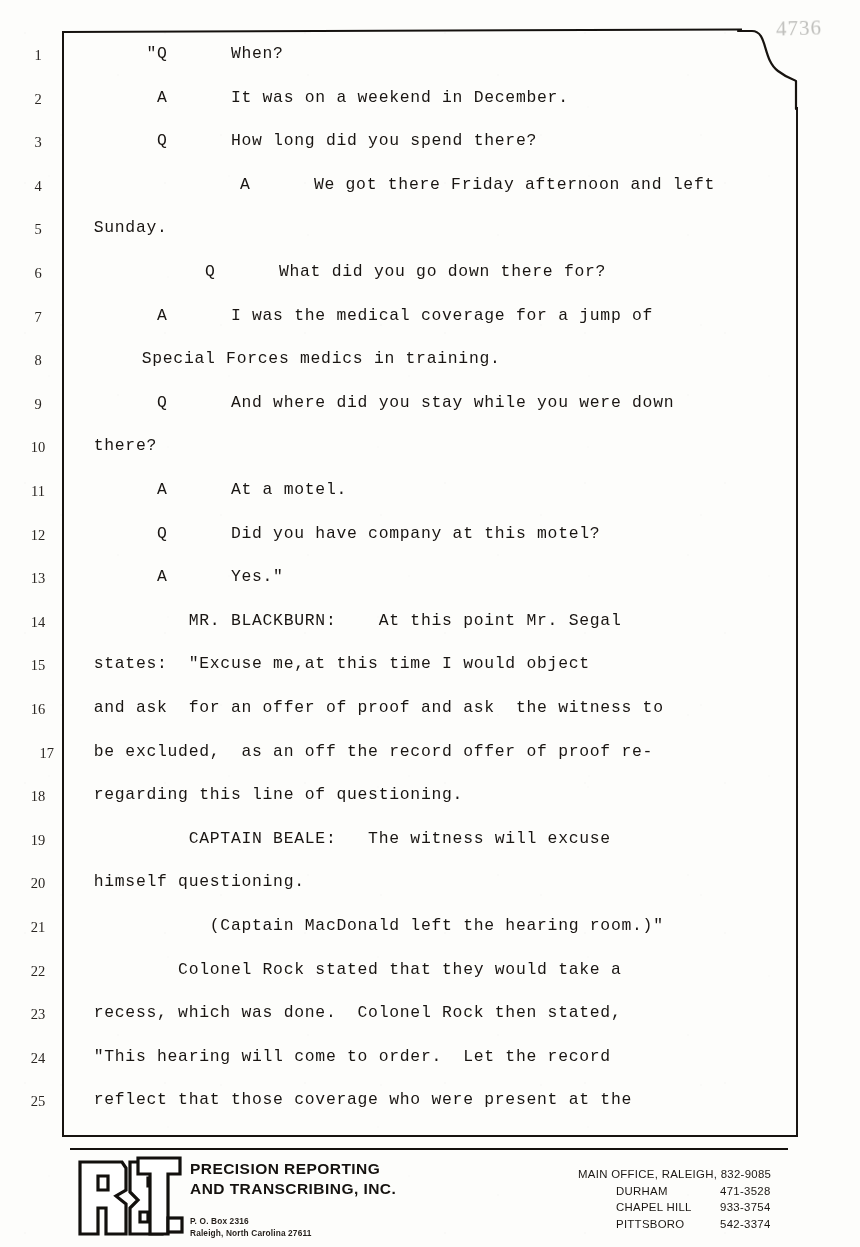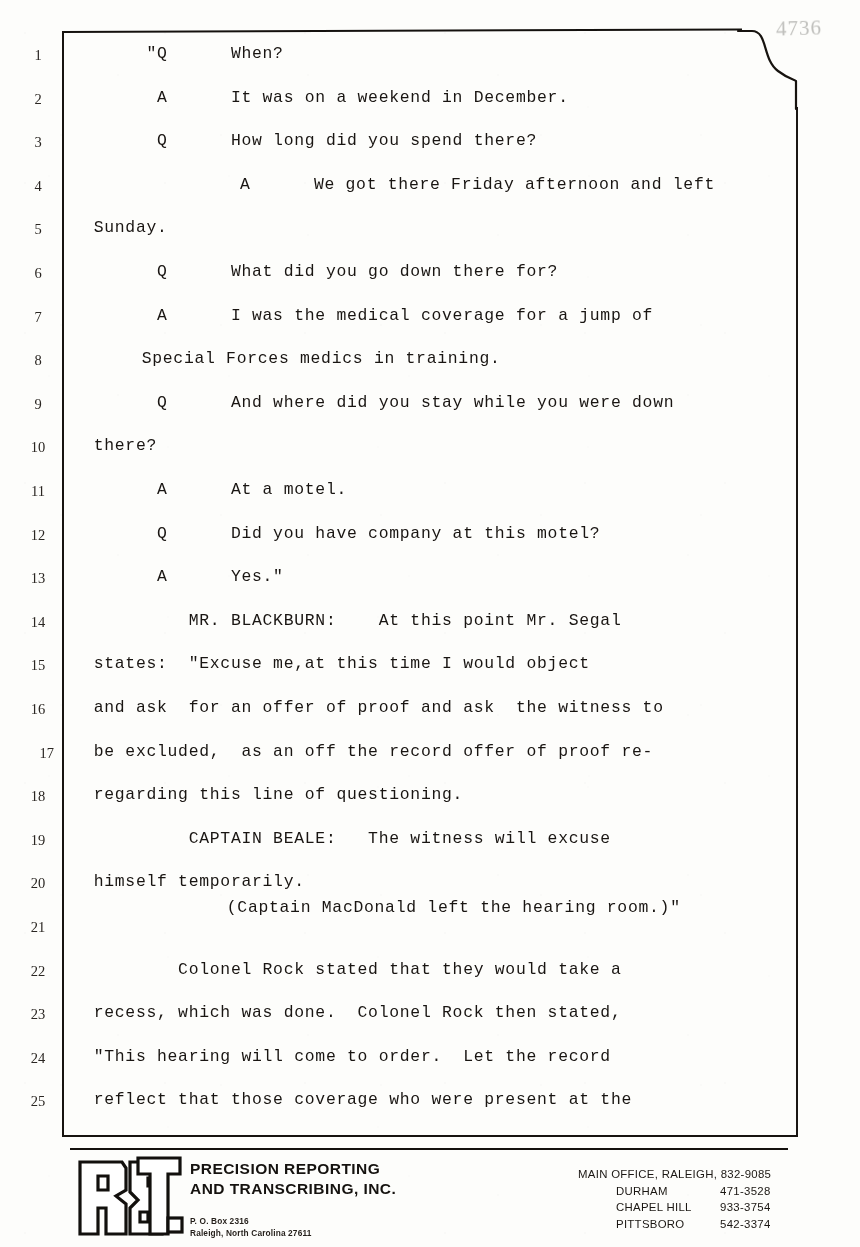--- a/index.html
+++ b/index.html
@@ -253,36 +253,36 @@
       <div class="lnum" style="top: 1018.8px;">24</div>
       <div class="lnum" style="top: 1062.4px;">25</div>
     </div>
 
   <div class="body-text">
       <div class="tline" style="top: 13px;">        "Q      When?</div>
       <div class="tline" style="top: 56.6px;">         A      It was on a weekend in December.</div>
       <div class="tline" style="top: 100.2px;">         Q      How long did you spend there?</div>
       <div class="tline" style="top: 143.8px; text-align: center;">         A      We got there Friday afternoon and left</div>
       <div class="tline" style="top: 187.4px;">   Sunday.</div>
-      <div class="tline" style="top: 231px;">         Q      What did you go down there for?</div>
+      <div class="tline" style="top: 231px; padding-left: 48px;">         Q      What did you go down there for?</div>
       <div class="tline" style="top: 274.6px;">         A      I was the medical coverage for a jump of</div>
       <div class="tline" style="top: 318.2px; padding-left: 48px;">   Special Forces medics in training.</div>
       <div class="tline" style="top: 361.8px;">         Q      And where did you stay while you were down</div>
       <div class="tline" style="top: 405.4px;">   there?</div>
       <div class="tline" style="top: 449px;">         A      At a motel.</div>
       <div class="tline" style="top: 492.6px;">         Q      Did you have company at this motel?</div>
       <div class="tline" style="top: 536.2px;">         A      Yes."</div>
       <div class="tline" style="top: 579.8px;">            MR. BLACKBURN:    At this point Mr. Segal</div>
       <div class="tline" style="top: 623.4px;">   states:  "Excuse me,at this time I would object</div>
       <div class="tline" style="top: 667px;">   and ask  for an offer of proof and ask  the witness to</div>
       <div class="tline" style="top: 710.6px;">   be excluded,  as an off the record offer of proof re-</div>
       <div class="tline" style="top: 754.2px;">   regarding this line of questioning.</div>
       <div class="tline" style="top: 797.8px;">            CAPTAIN BEALE:   The witness will excuse</div>
-      <div class="tline" style="top: 841.4px;">   himself temporarily.</div>
-      <div class="tline" style="top: 867px; padding-left: 17px;">              (Captain MacDonald left the hearing room.)"</div>
+      <div class="tline" style="top: 841.4px;">   himself questioning.</div>
+      <div class="tline" style="top: 885px;">              (Captain MacDonald left the hearing room.)"</div>
       <div class="tline" style="top: 928.6px;">           Colonel Rock stated that they would take a</div>
       <div class="tline" style="top: 972.2px;">   recess, which was done.  Colonel Rock then stated,</div>
       <div class="tline" style="top: 1015.8px;">   "This hearing will come to order.  Let the record</div>
       <div class="tline" style="top: 1059.4px;">   reflect that those coverage who were present at the</div>
     </div>
 
   <div class="footer">
     <div class="footer-rule"></div>
 
     <div class="logo-mark">

